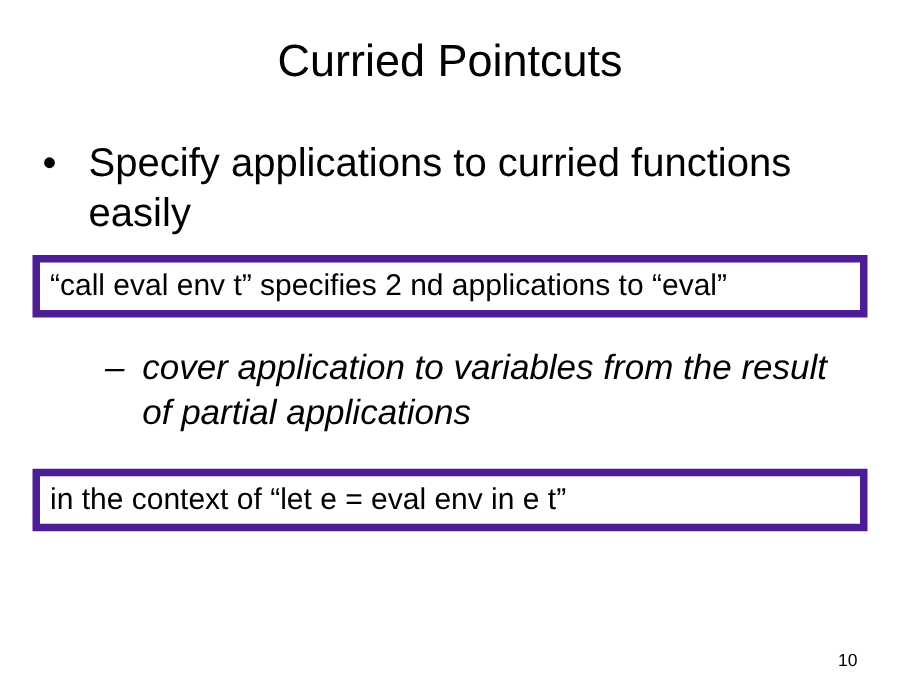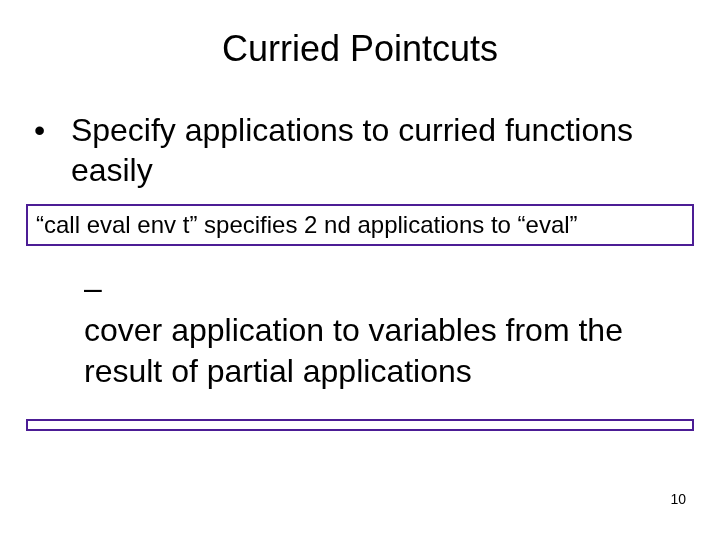--- a/index.html
+++ b/index.html
@@ -27,46 +27,47 @@
     display: inline-block;
     width: 28px;
     vertical-align: top;
   }
   .bullet1 .txt {
     display: inline-block;
     width: calc(100% - 40px);
     vertical-align: top;
   }
   .box {
-    border: 2px solid #4c1d95;
+    border: 6px solid #4c1d95;
     font-size: 24px;
     padding: 4px 8px;
     margin: 0 2px 22px 2px;
     line-height: 1.25;
   }
   .bullet2 {
-    font-size: 32px;
+    font-size: 28px;
     margin-left: 60px;
     margin-right: 20px;
     margin-bottom: 26px;
     line-height: 1.3;
+    font-style: italic;
   }
   .bullet2 .dash {
     display: inline-block;
     width: 22px;
     vertical-align: top;
   }
   .bullet2 .txt {
     display: inline-block;
     width: calc(100% - 30px);
     vertical-align: top;
   }
   .pagenum {
     position: absolute;
-    bottom: 33px;
+    bottom: 4px;
     right: 34px;
     font-size: 14px;
   }
 </style>
 </head>
 <body>
 
 <h1 class="title">Curried Pointcuts</h1>
 
 <div class="bullet1">
@@ -75,15 +76,16 @@
 </div>
 
 <div class="box">“call eval env t” specifies 2 nd applications to “eval”</div>
 
 <div class="bullet2">
   <span class="dash">–</span>
   <span class="txt">cover application to variables from the result of partial applications</span>
 </div>
 
 <div class="box">
+  <div>in the context of “let e = eval env in e t”</div>
 </div>
 
 <div class="pagenum">10</div>
 
 </body></html>

